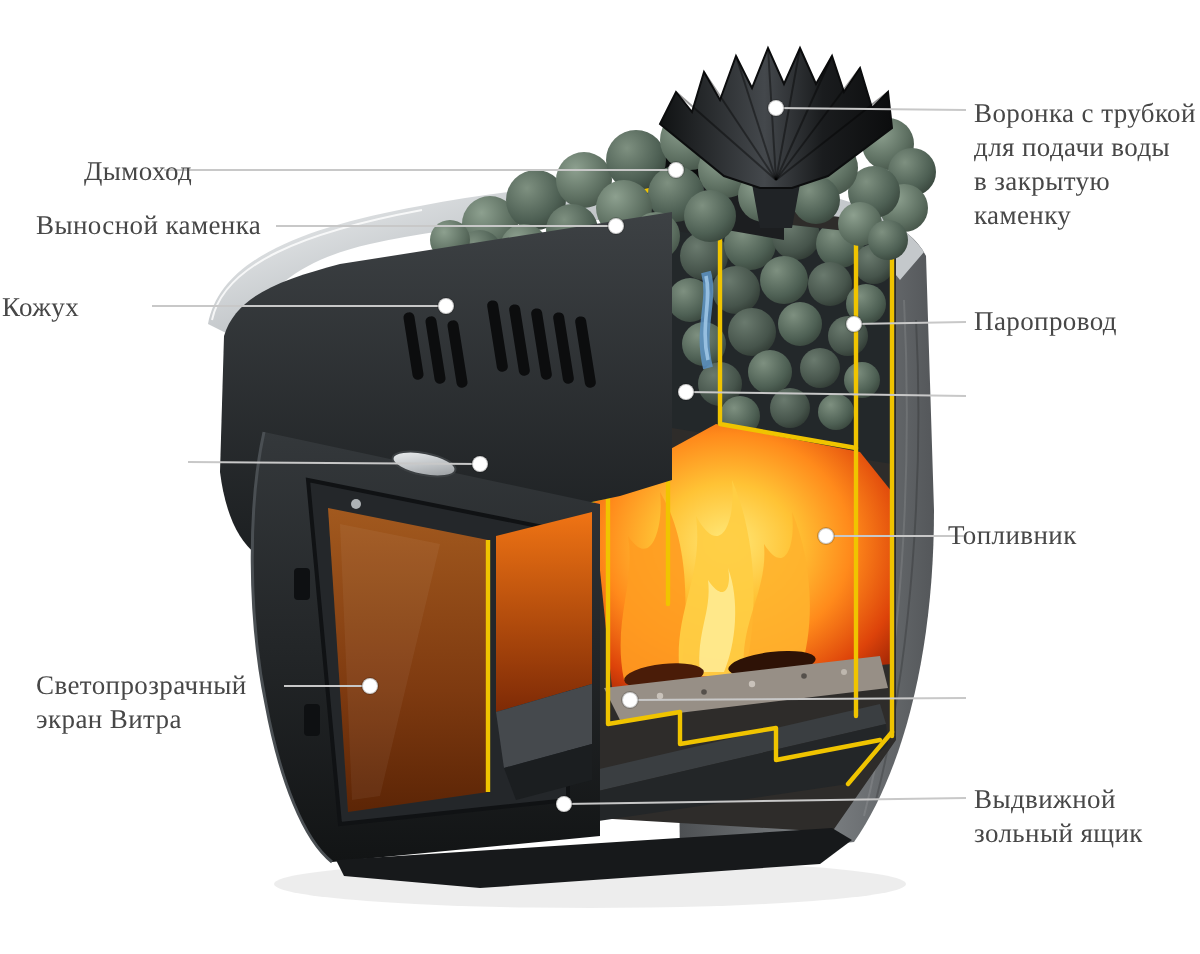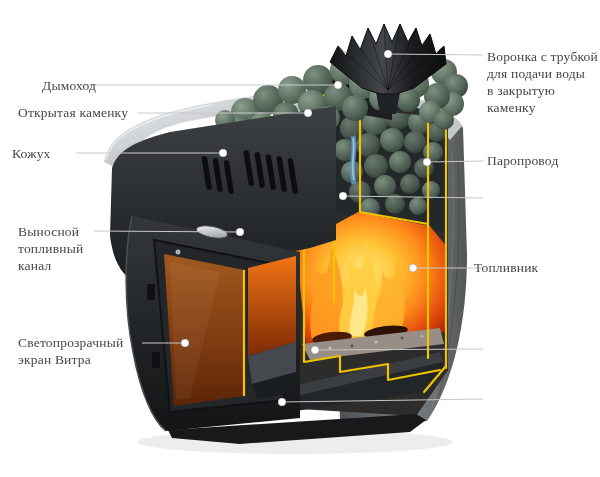--- a/index.html
+++ b/index.html
@@ -272,28 +272,27 @@
       <circle cx="388" cy="54" r="4"></circle>
       <circle cx="427" cy="162" r="4"></circle>
       <circle cx="343" cy="196" r="4"></circle>
       <circle cx="413" cy="268" r="4"></circle>
       <circle cx="315" cy="350" r="4"></circle>
       <circle cx="282" cy="402" r="4"></circle>
     </g>
   </svg>
 
   <div class="part-label lbl-left" style="left:18px;top:77px;margin-left:24px;">Дымоход</div>
-  <div class="part-label lbl-left" style="left:18px;top:104px;">Открытая каменку</div>
-  <div class="part-label lbl-left" style="left:12px;top:145px;">Кожух</div>
-  <div class="part-label lbl-left" style="left:18px;top:223px;">Выносной
-топливный
-канал</div>
+  <div class="part-label lbl-left" style="left:18px;top:104px;">Выносной каменка</div>
+  <div class="part-label lbl-left" style="left:1px;top:145px;">Кожух</div>
   <div class="part-label lbl-left" style="left:18px;top:334px;">Светопрозрачный
 экран Витра</div>
 
   <div class="part-label lbl-right" style="left:487px;top:48px;">Воронка с трубкой
 для подачи воды
 в закрытую
 каменку</div>
   <div class="part-label lbl-right" style="left:487px;top:152px;">Паропровод</div>
   <div class="part-label lbl-right" style="left:474px;top:259px;">Топливник</div>
+  <div class="part-label lbl-right" style="left:487px;top:391px;">Выдвижной
+зольный ящик</div>
 
 </div>
 
 </body></html>

